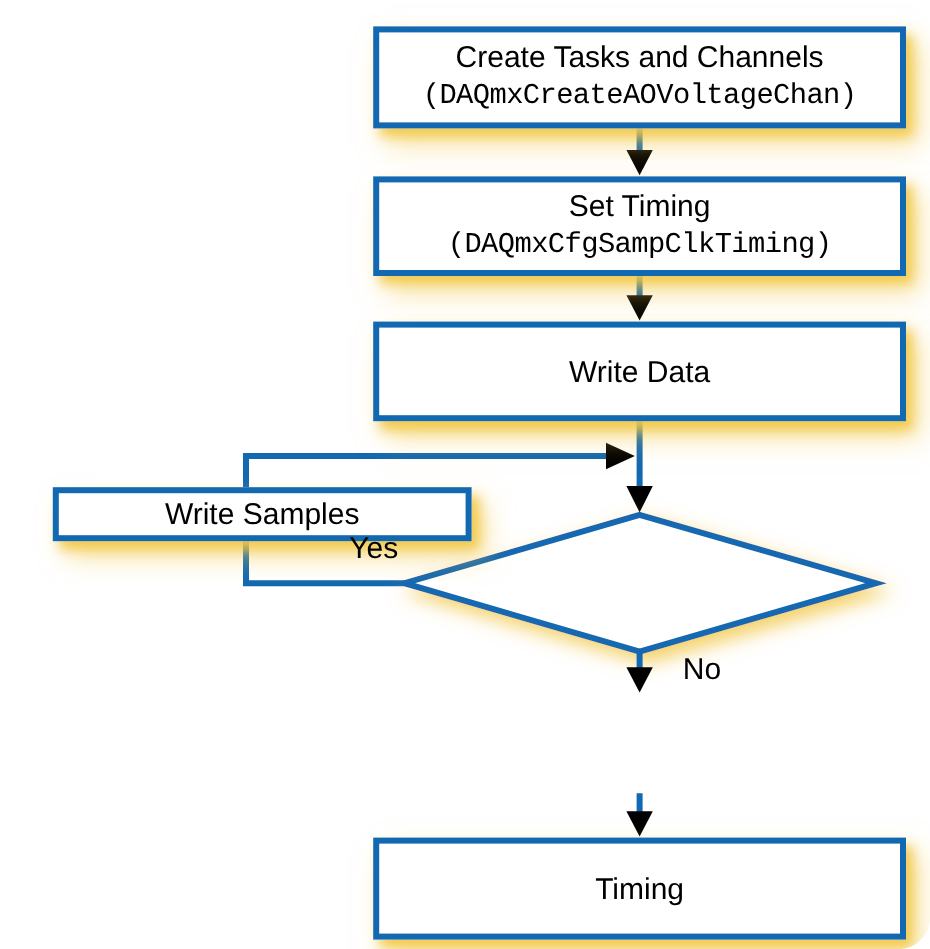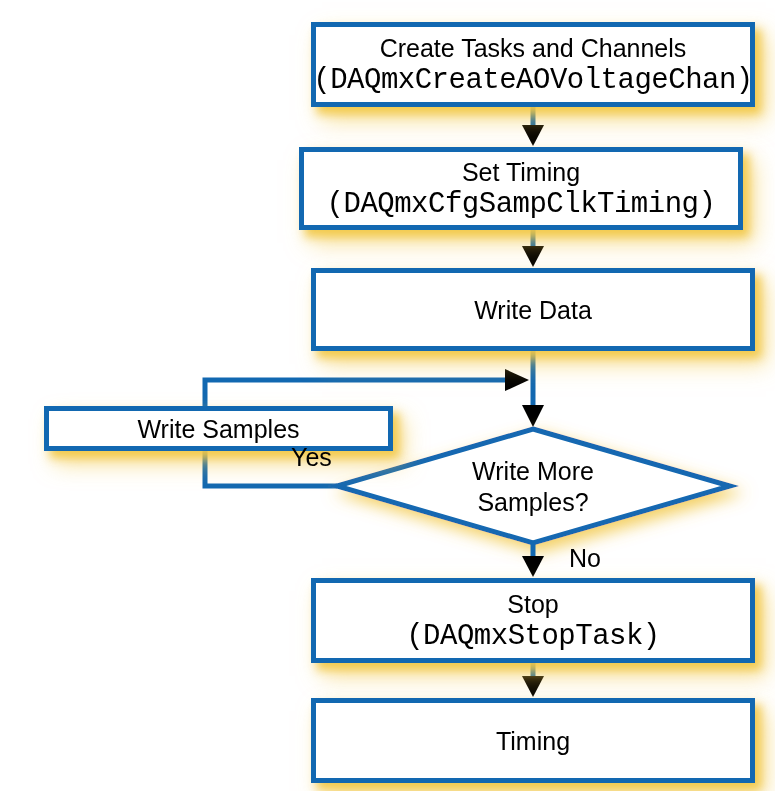--- a/index.html
+++ b/index.html
@@ -7,35 +7,36 @@
     --glow-gold:#F2C846;
     --box-fill:#FFFFFF;
     --arrowhead-black:#000000;
     --text-black:#000000;
   }
   html,body{margin:0;padding:0;background:#fff;}
   .canvas{
     position:relative;width:775px;height:791px;background:var(--box-fill);
     font-family:"Liberation Sans",sans-serif;color:var(--text-black);
     overflow:hidden;
+    border-radius:26px;
   }
   .layer{position:absolute;left:0;top:0;width:775px;height:791px;}
   svg{display:block;}
   .cline{stroke:var(--line-blue);stroke-width:5;fill:none;}
   .ahead{fill:var(--arrowhead-black);stroke:none;}
   .diamond{fill:var(--box-fill);stroke:var(--line-blue);stroke-width:5;stroke-linejoin:miter;}
   .box{
     position:absolute;box-sizing:border-box;background:var(--box-fill);
     border:5px solid var(--line-blue);
     display:flex;flex-direction:column;align-items:center;justify-content:center;
     box-shadow:6px 7px 9px rgba(242,200,70,.9), 11px 13px 22px rgba(242,200,70,.55);
     text-align:center;
   }
   .box-title{font-size:25px;line-height:32px;}
-  .box-fn{font-family:"Liberation Mono","DejaVu Sans Mono",monospace;font-size:29px;line-height:33px;letter-spacing:-0.5px;}
+  .box-fn{font-family:"Liberation Mono","DejaVu Sans Mono",monospace;font-size:24px;line-height:33px;letter-spacing:-0.5px;}
   .diamond-text{
     position:absolute;left:413px;top:456px;width:240px;text-align:center;
     font-size:25px;line-height:31px;
   }
   .edge-label{position:absolute;font-size:25px;}
   #label-yes{left:291px;top:443px;text-align:center;}
   #label-no{left:569px;top:544px;}
 </style>
 </head>
 <body>
@@ -80,43 +81,35 @@
       <line class="cline" x1="533" y1="661" x2="533" y2="678"></line>
       <polygon class="ahead" points="522,676 544,676 533,697"></polygon>
     </g>
   </svg>
 
   <div class="box" style="left:311px;top:22px;width:444px;height:85px;">
     <div class="box-title">Create Tasks and Channels</div>
     <div class="box-fn">(DAQmxCreateAOVoltageChan)</div>
   </div>
 
-  <div class="box" style="left:299px;top:147px;width:444px;height:83px;">
+  <div class="box" style="left:311px;top:147px;width:444px;height:83px;">
     <div class="box-title">Set Timing</div>
     <div class="box-fn">(DAQmxCfgSampClkTiming)</div>
   </div>
 
   <div class="box" style="left:311px;top:268px;width:444px;height:83px;justify-content:center;">
     <div class="box-title">Write Data</div>
   </div>
 
   <div class="box" style="left:28px;top:406px;width:349px;height:45px;margin-left:16px;">
     <div class="box-title">Write Samples</div>
   </div>
 
-  <div class="box" style="left:311px;top:578px;width:444px;height:85px;">
-    <div class="box-title">Stop</div>
-    <div class="box-fn">(DAQmxStopTask)</div>
-  </div>
 
   <div class="box" style="left:311px;top:698px;width:444px;height:85px;">
     <div class="box-title">Timing</div>
   </div>
 
-  <div class="diamond-text">
-    <div>Write More</div>
-    <div>Samples?</div>
-  </div>
 
   <div class="edge-label" id="label-yes">Yes</div>
   <div class="edge-label" id="label-no">No</div>
 
 </div>
 
 </body></html>

